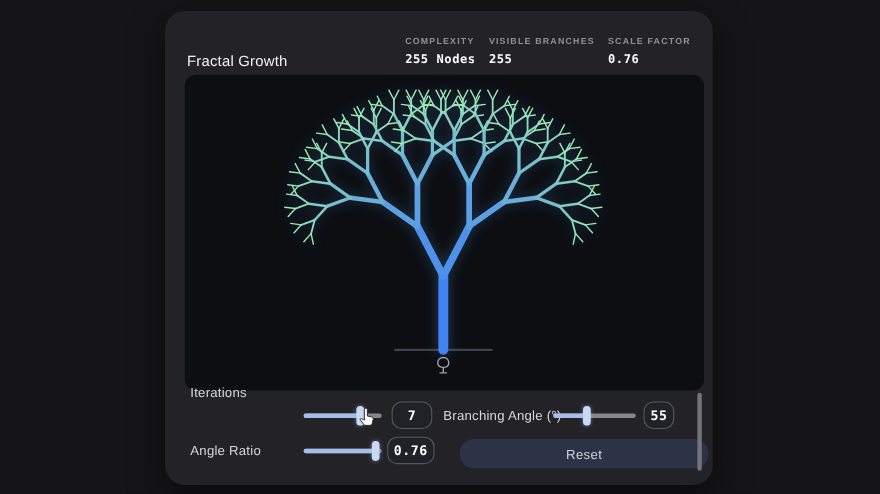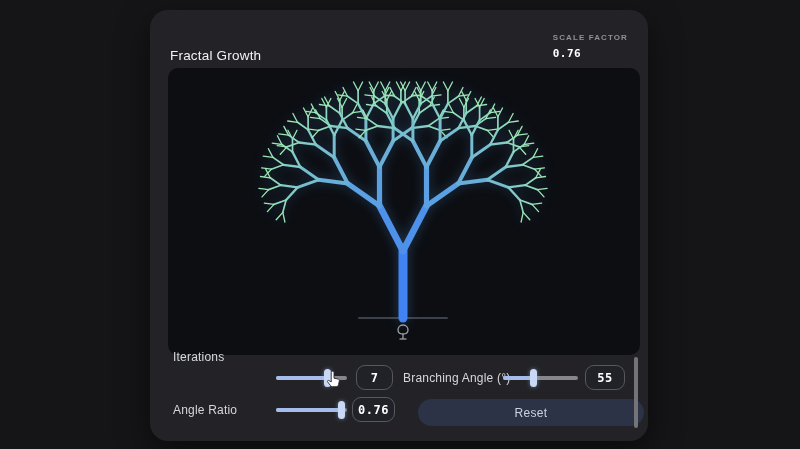--- a/index.html
+++ b/index.html
@@ -60,20 +60,28 @@
   .cursor { position:absolute; left:326px; top:371px; z-index:50; pointer-events:none; }
 </style>
 </head>
 <body>
 
 <div class="stage">
   <div class="card">
 
     <div class="title">Fractal Growth</div>
     <div class="stats">
+      <div class="stat">
+        <span class="lbl">COMPLEXITY</span>
+        <span class="val">255 Nodes</span>
+      </div>
+      <div class="stat">
+        <span class="lbl">VISIBLE BRANCHES</span>
+        <span class="val">255</span>
+      </div>
       <div class="stat">
         <span class="lbl">SCALE FACTOR</span>
         <span class="val">0.76</span>
       </div>
     </div>
 
     <div class="canvas">
       <div class="ground"></div>
       <svg class="tree" width="472" height="287" viewBox="0 0 472 287">
           <line x1="235.0" y1="250.0" x2="235.0" y2="183.0" stroke="rgb(65,131,244)" stroke-width="9.0" stroke-linecap="round"></line>
@@ -346,21 +354,21 @@
       <div class="thumb" style="left: 72%;"></div>
     </div>
     <div class="valbox" style="left:206px; top:355px; width:37px; height:25px;">7</div>
 
     <div class="ctl-label" style="left:253px; top:361px;">Branching Angle (°)</div>
     <div class="slider" style="left:353px; top:359px; width:75px;">
       <div class="track"></div>
       <div class="fill" style="width: 40%;"></div>
       <div class="thumb" style="left: 40%;"></div>
     </div>
-    <div class="valbox" style="left:435px; top:355px; width:40px; height:25px;">55</div>
+    <div class="valbox" style="left:435px; top:355px; width:28px; height:25px;">55</div>
 
     <div class="ctl-label" style="left:23px; top:393px;">Angle Ratio</div>
     <div class="slider" style="left:126px; top:391px; width:71px;">
       <div class="track"></div>
       <div class="fill" style="width: 91%;"></div>
       <div class="thumb" style="left: 91%;"></div>
     </div>
     <div class="valbox" style="left:202px; top:387px; width:43px; height:25px;">0.76</div>
 
     <button class="reset-btn">Reset</button>

